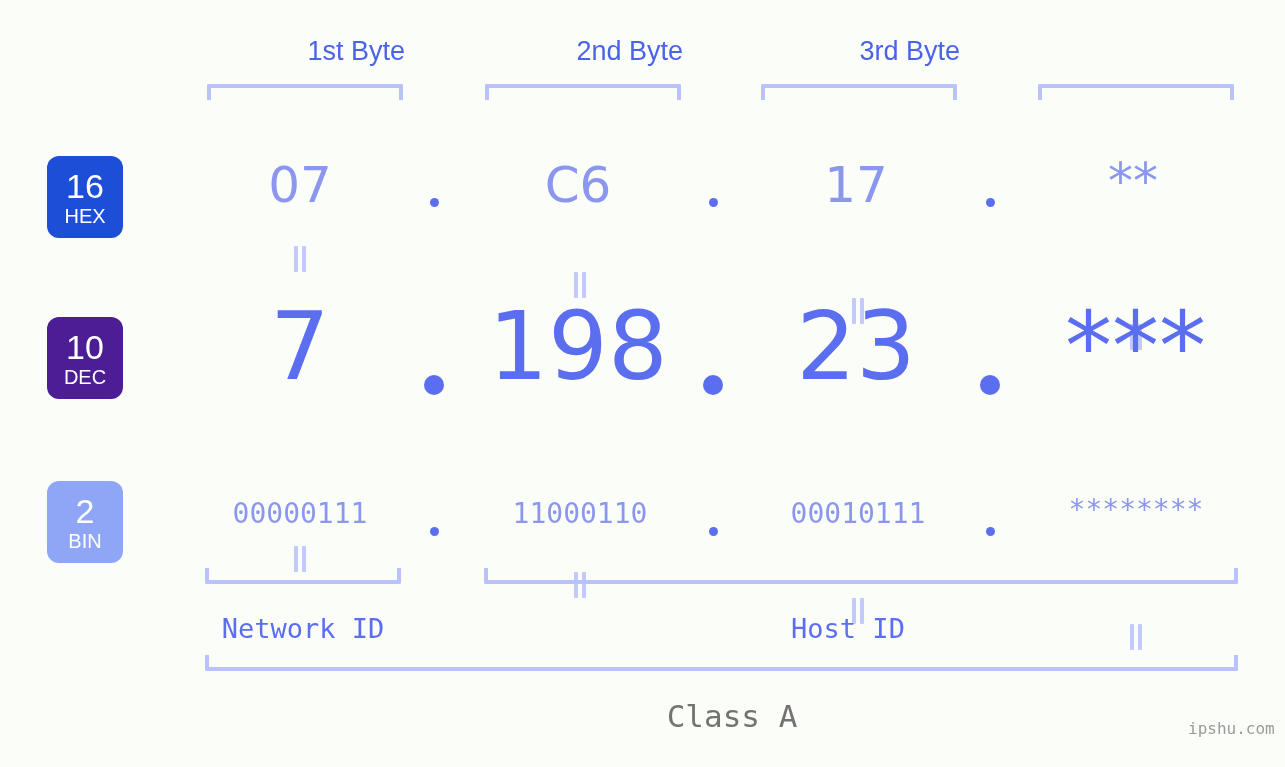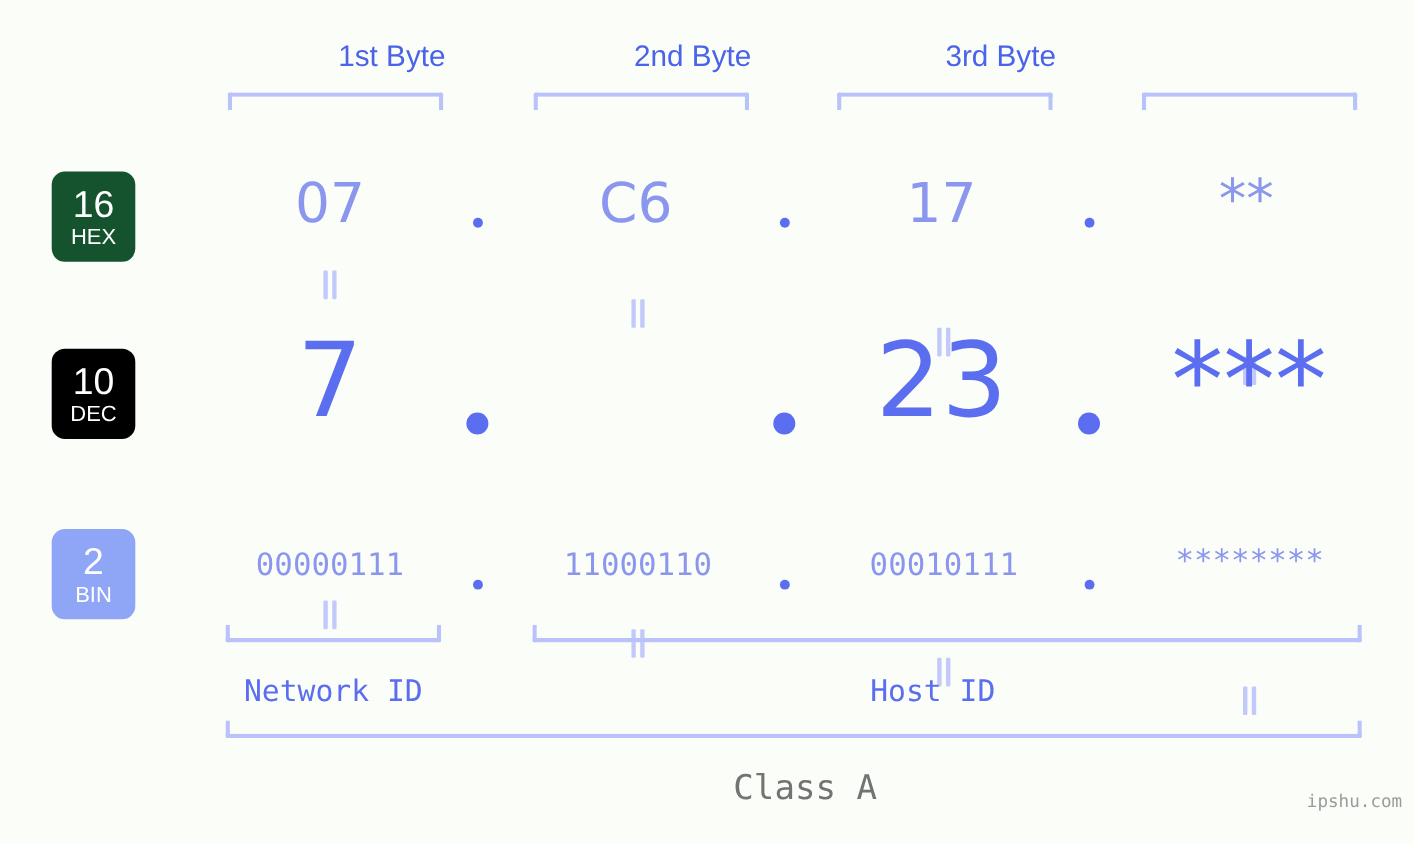--- a/index.html
+++ b/index.html
@@ -147,45 +147,46 @@
 
   <div class="abs byte-label" style="left:205px; top:36px; width:200px;">1st Byte</div>
   <div class="abs byte-label" style="left:483px; top:36px; width:200px;">2nd Byte</div>
   <div class="abs byte-label" style="left:760px; top:36px; width:200px;">3rd Byte</div>
 
   <div class="abs bracket-down" style="left:207px; top:84px; width:196px;"></div>
   <div class="abs bracket-down" style="left:485px; top:84px; width:196px;"></div>
   <div class="abs bracket-down" style="left:761px; top:84px; width:196px;"></div>
   <div class="abs bracket-down" style="left:1038px; top:84px; width:196px;"></div>
 
-  <div class="abs badge" style="left:47px; top:156px; background:#14532d;">
+  <div class="abs badge" style="left:47px; top:156px; background:#1d4ed8;">
     <span class="num">16</span>
     <span class="nm">HEX</span>
   </div>
 
   <div class="abs cell hex-val" style="left:200px; top:160px; width:200px;">07</div>
   <div class="abs dot dot-sm" style="left:430px; top:198px;"></div>
   <div class="abs cell hex-val" style="left:478px; top:160px; width:200px;">C6</div>
   <div class="abs dot dot-sm" style="left:709px; top:198px;"></div>
   <div class="abs cell hex-val" style="left:756px; top:160px; width:200px;">17</div>
   <div class="abs dot dot-sm" style="left:986px; top:198px;"></div>
   <div class="abs cell hex-val" style="left:1033px; top:156px; width:200px;">**</div>
 
   <div class="abs eq" style="left:292px; top:246px;"></div>
   <div class="abs eq" style="left:572px; top:246px;"></div>
   <div class="abs eq" style="left:850px; top:246px;"></div>
   <div class="abs eq" style="left:1128px; top:246px;"></div>
 
-  <div class="abs badge" style="left:47px; top:317px; background:#000000;">
+  <div class="abs badge" style="left:47px; top:317px; background:#4c1d95;">
     <span class="num">10</span>
     <span class="nm">DEC</span>
   </div>
 
   <div class="abs cell dec-val" style="left:200px; top:300px; width:200px;">7</div>
   <div class="abs dot dot-lg" style="left:424px; top:375px;"></div>
+  <div class="abs cell dec-val" style="left:478px; top:300px; width:200px;">198</div>
   <div class="abs dot dot-lg" style="left:703px; top:375px;"></div>
   <div class="abs cell dec-val" style="left:756px; top:300px; width:200px;">23</div>
   <div class="abs dot dot-lg" style="left:980px; top:375px;"></div>
   <div class="abs cell dec-val" style="left:1033px; top:300px; width:205px;">***</div>
 
   <div class="abs eq" style="left:292px; top:442px;"></div>
   <div class="abs eq" style="left:572px; top:442px;"></div>
   <div class="abs eq" style="left:850px; top:442px;"></div>
   <div class="abs eq" style="left:1128px; top:442px;"></div>
 

